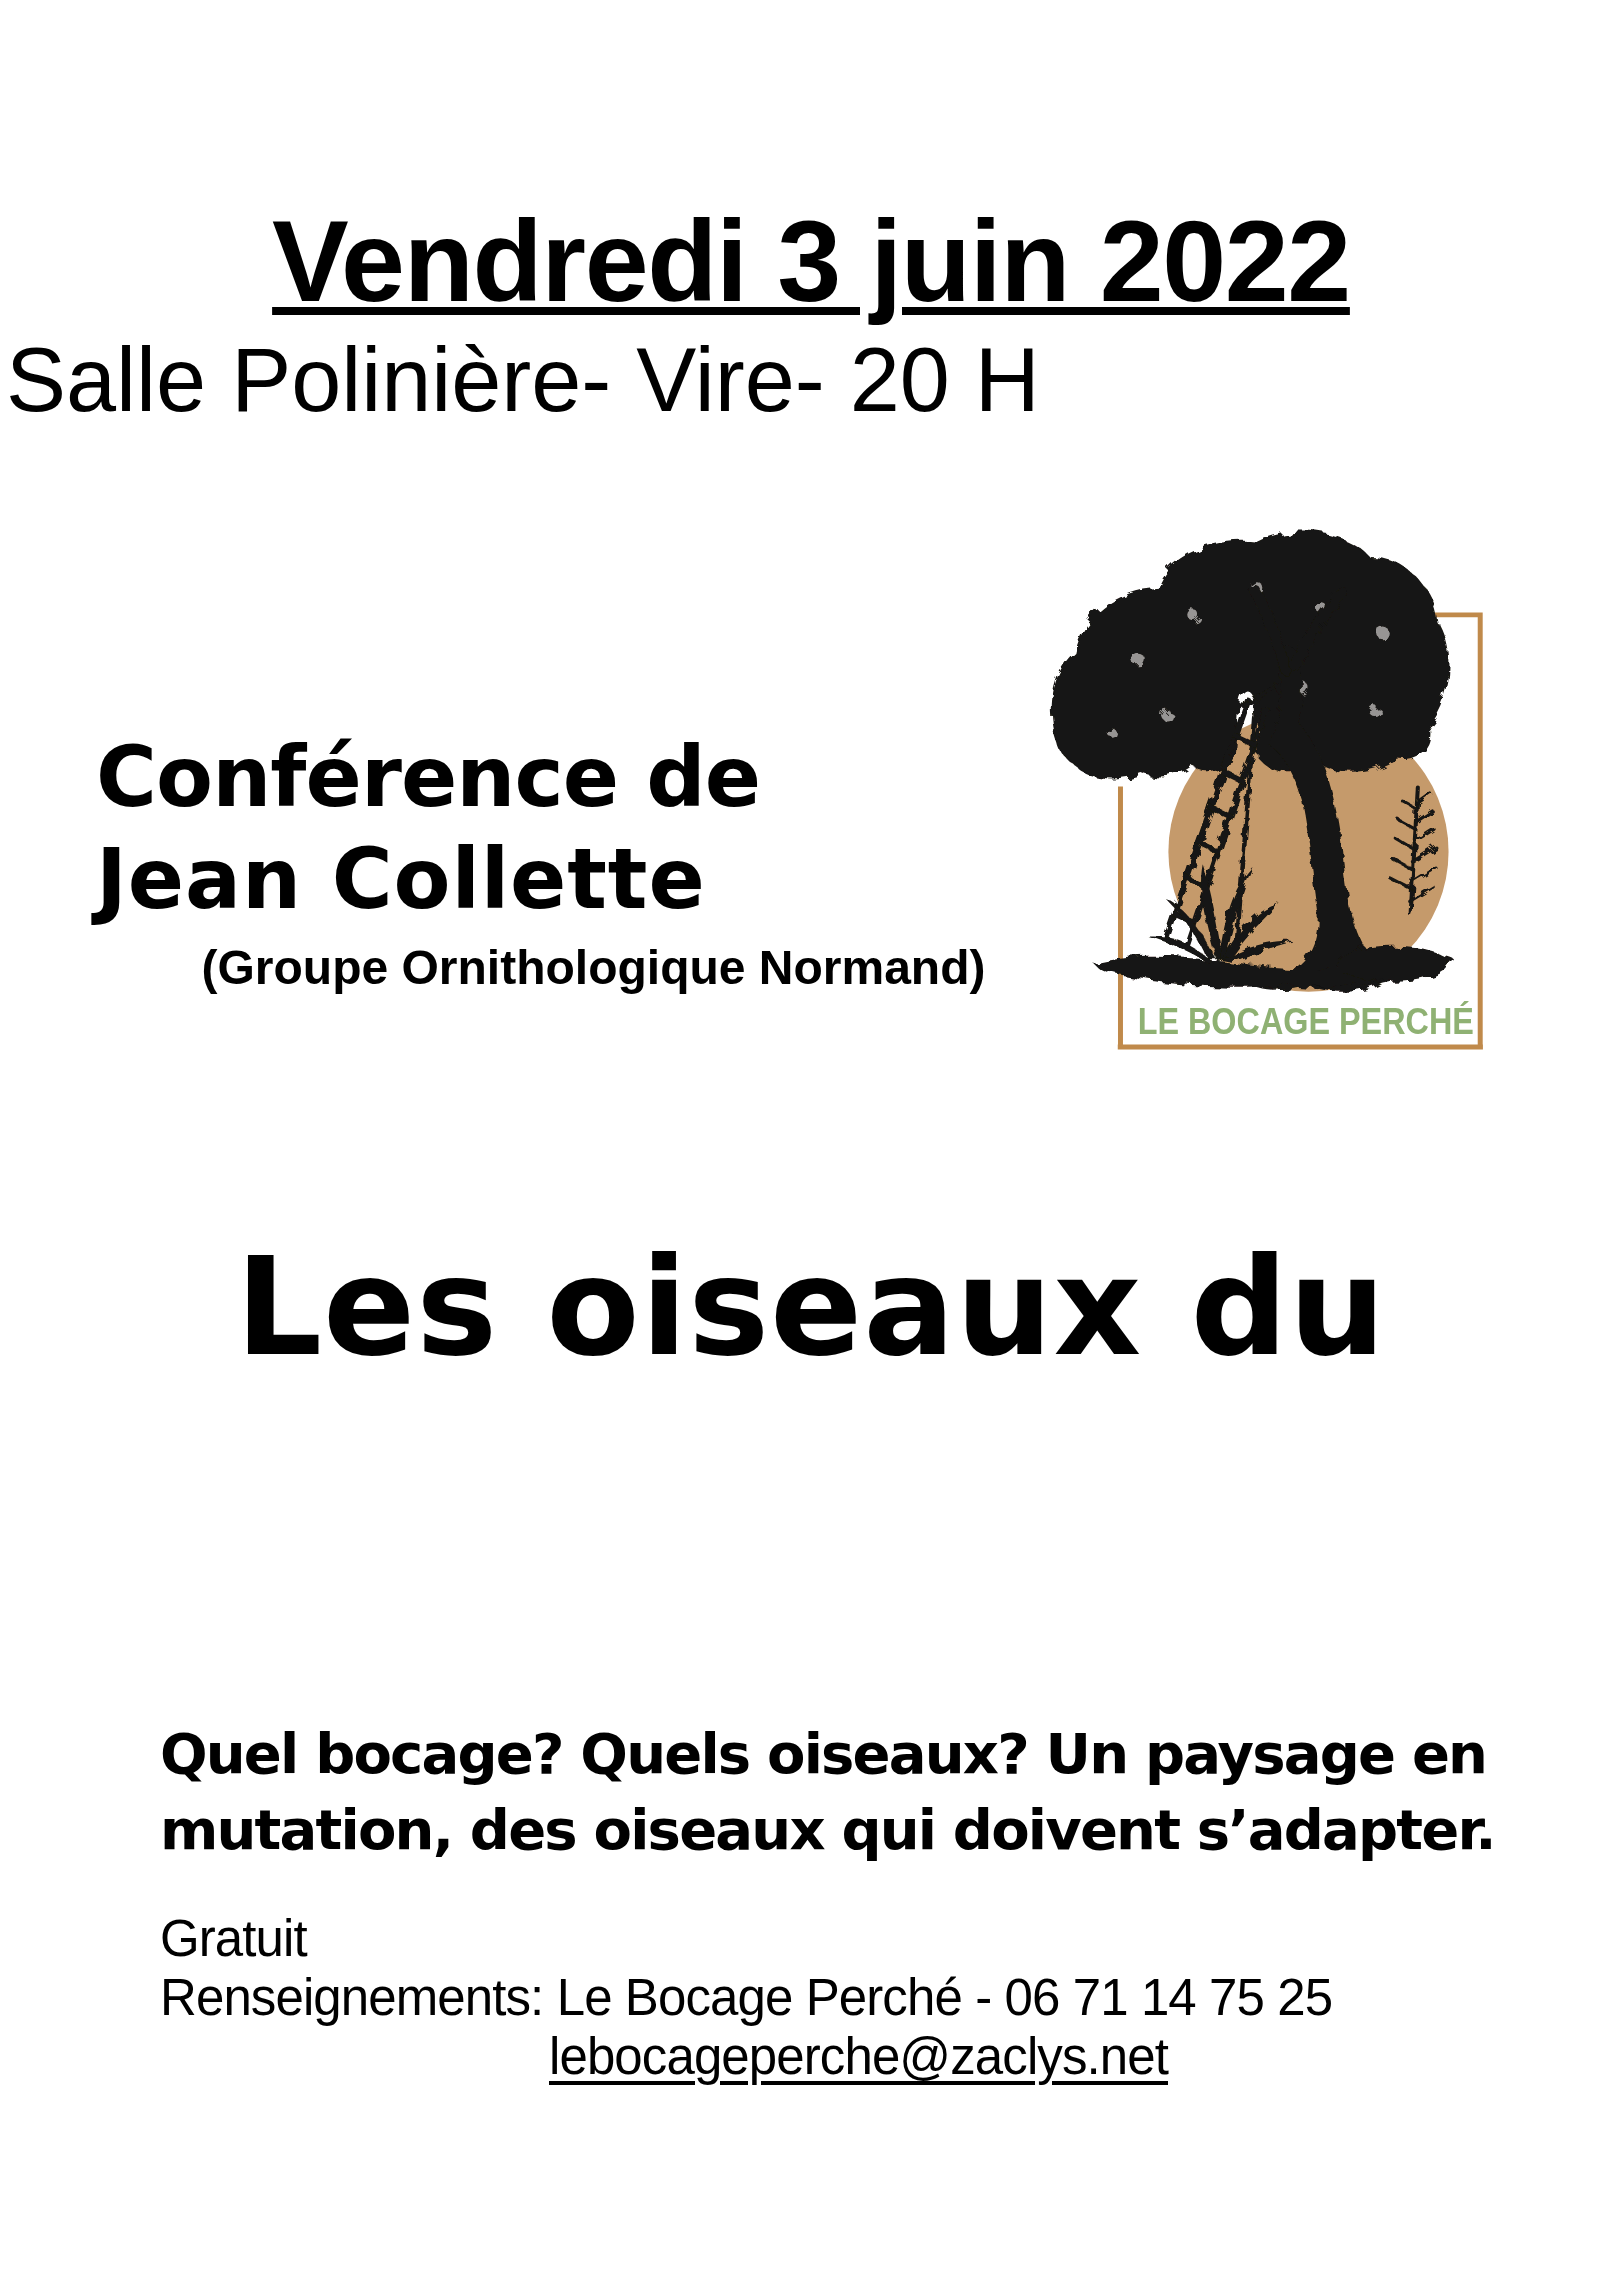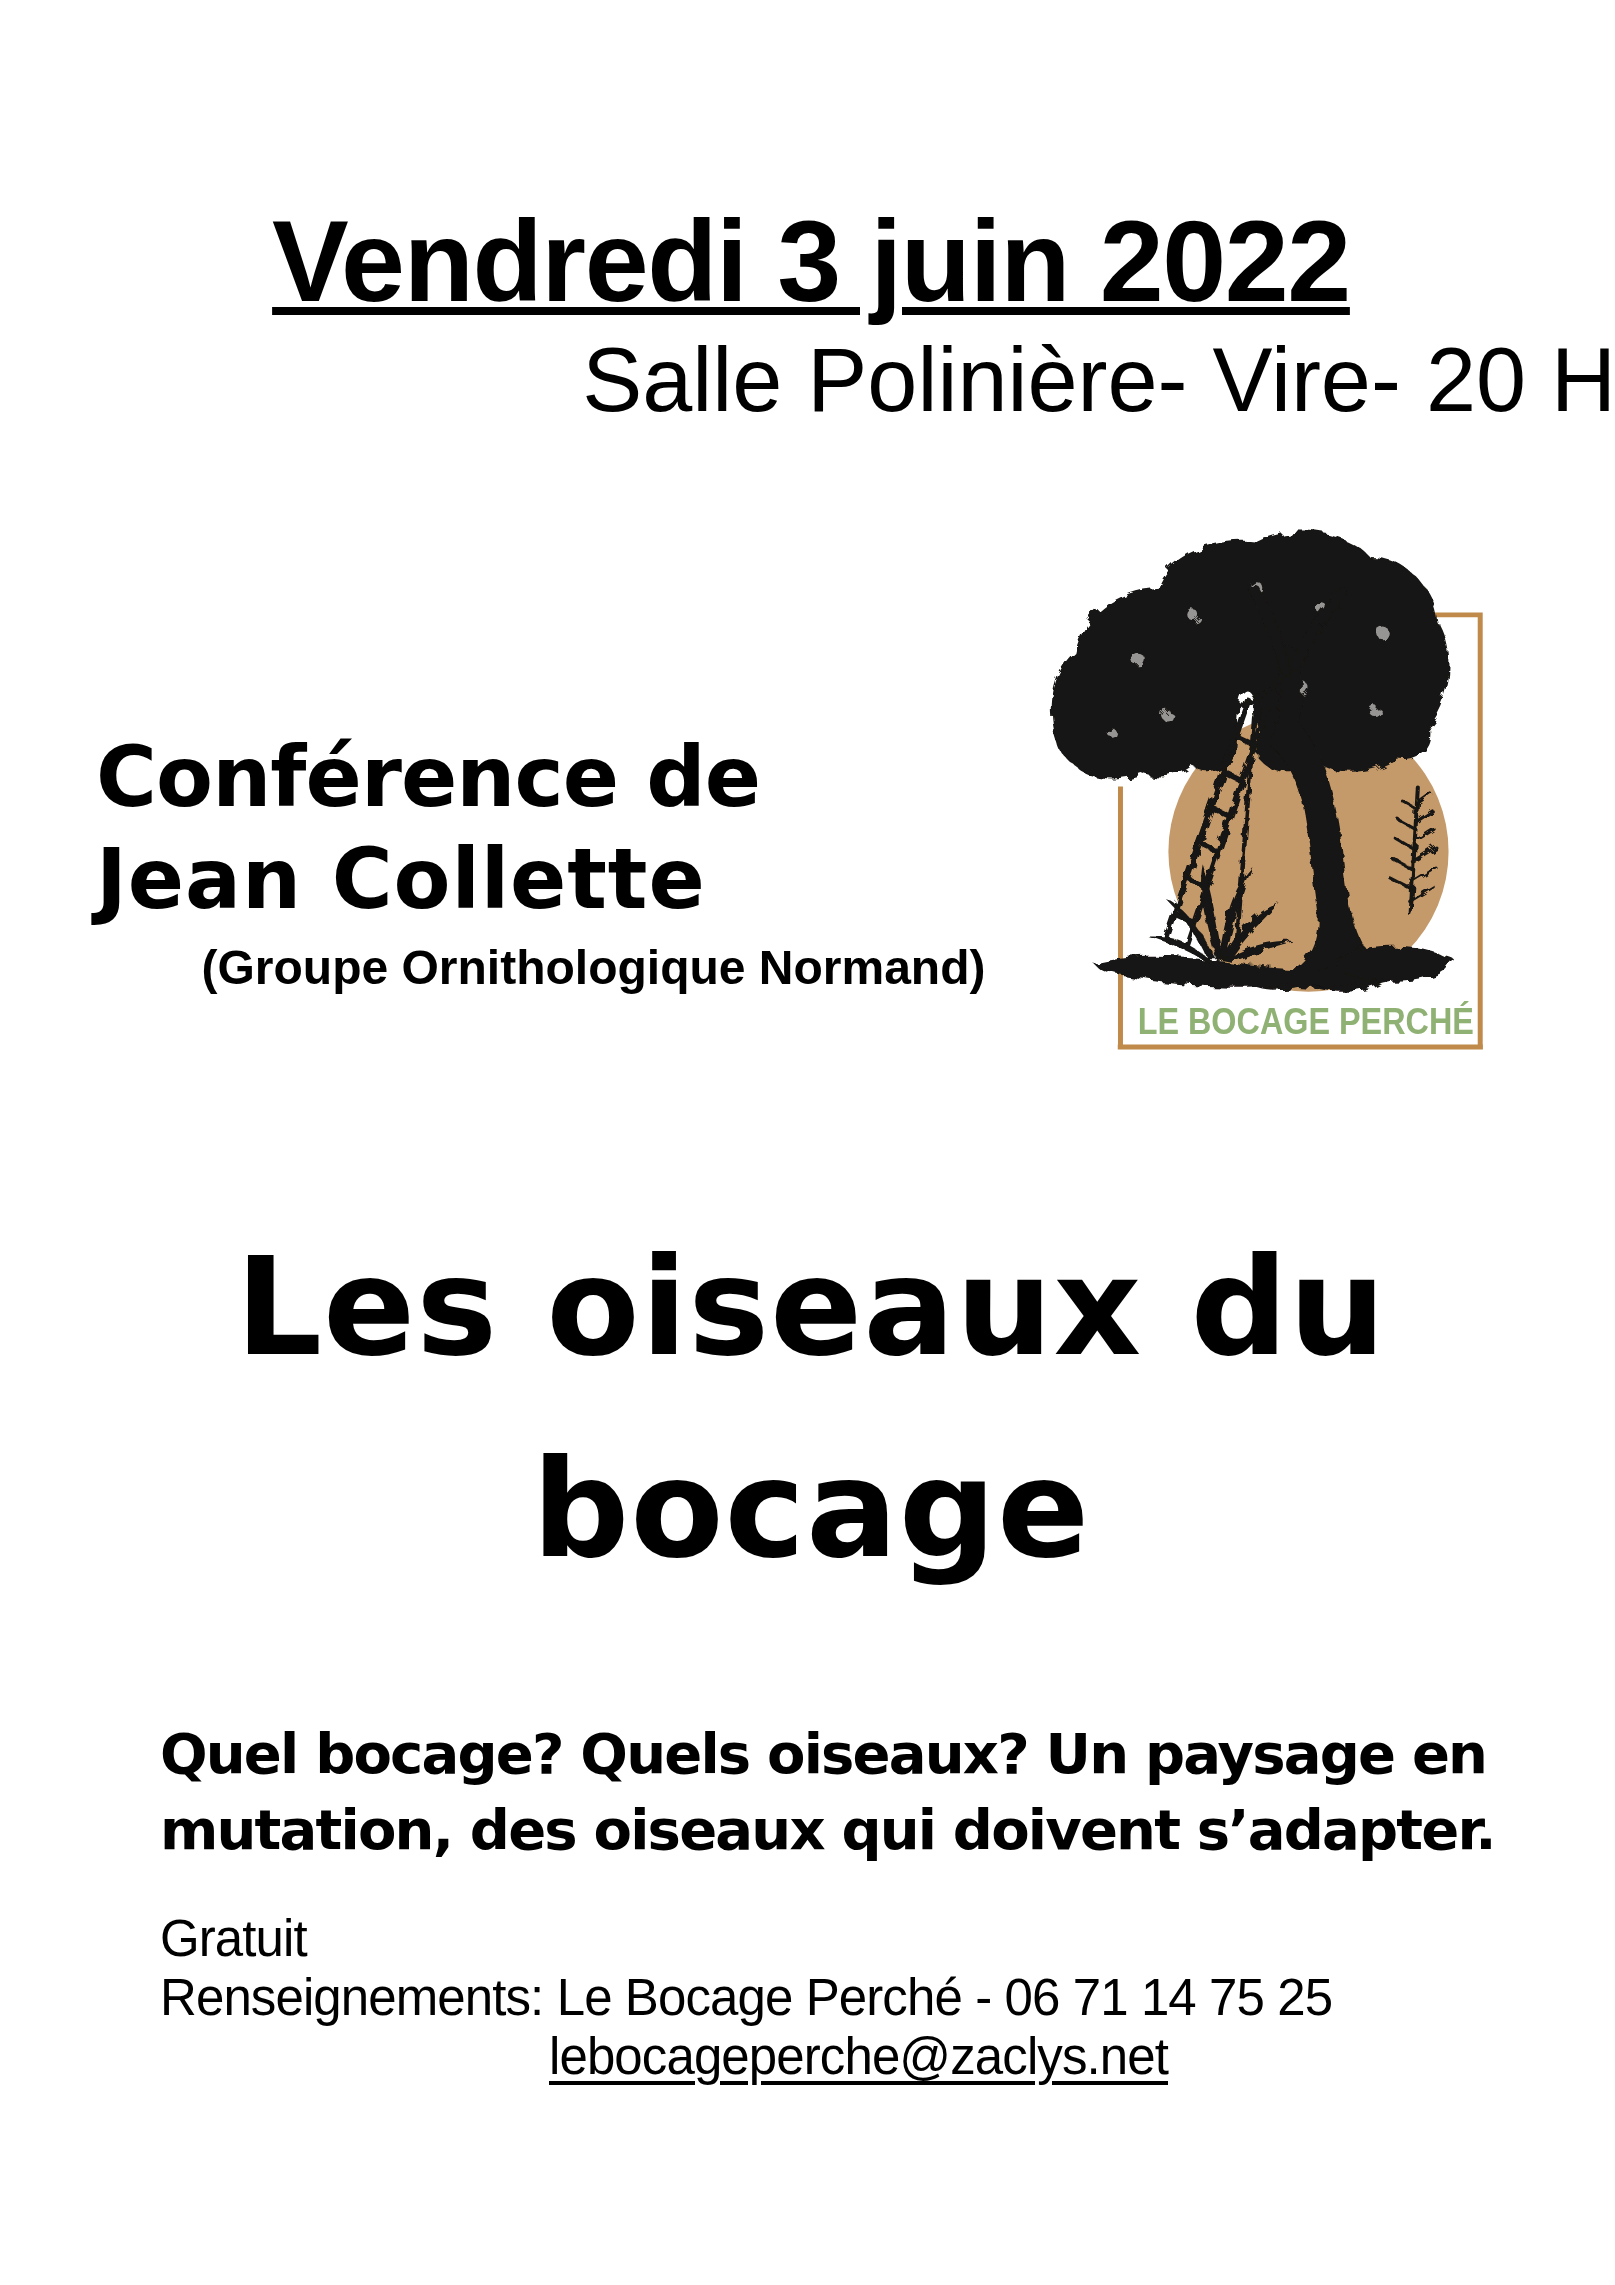--- a/index.html
+++ b/index.html
@@ -31,21 +31,21 @@
     font-family:"Liberation Sans", sans-serif;
     font-weight:bold;
     font-size:115px;
     letter-spacing:-1.4px;
     text-decoration:underline;
     text-decoration-thickness:8.1px;
     text-underline-offset:6.3px;
   }
   .venue-line{
     top:335px; left:0; right:0;
-    text-align:right;
+    text-align:left;
     font-family:"Liberation Sans", sans-serif;
     font-weight:400;
     font-size:90px;
     letter-spacing:0px;
   }
   
   .conf{
     font-family:"DejaVu Sans", sans-serif;
     font-weight:bold;
   }
@@ -245,21 +245,20 @@
         <path stroke-width="3.5" d="M421,414 L447,398"></path>
         <path stroke-width="3.5" d="M420,422 L397,410"></path>
         <path stroke-width="3.5" d="M419,436 L445,420"></path>
       </g>
 
       <text class="logo-caption-text" x="118" y="583" textLength="372" lengthAdjust="spacingAndGlyphs">LE BOCAGE PERCHÉ</text>
     </svg>
   </div>
 
   <div class="line main-title main-title-1">Les oiseaux du</div>
-  <div class="line main-title main-title-2">bocage</div>
 
   <div class="line descr descr-1">Quel bocage? Quels oiseaux? Un paysage en</div>
   <div class="line descr descr-2">mutation, des oiseaux qui doivent s’adapter.</div>
 
   <div class="line info info-free">Gratuit</div>
   <div class="line info info-contact">Renseignements: Le Bocage Perché - 06 71 14 75 25</div>
   <div class="line info info-email">lebocageperche@zaclys.net</div>
 
 </div>
 

